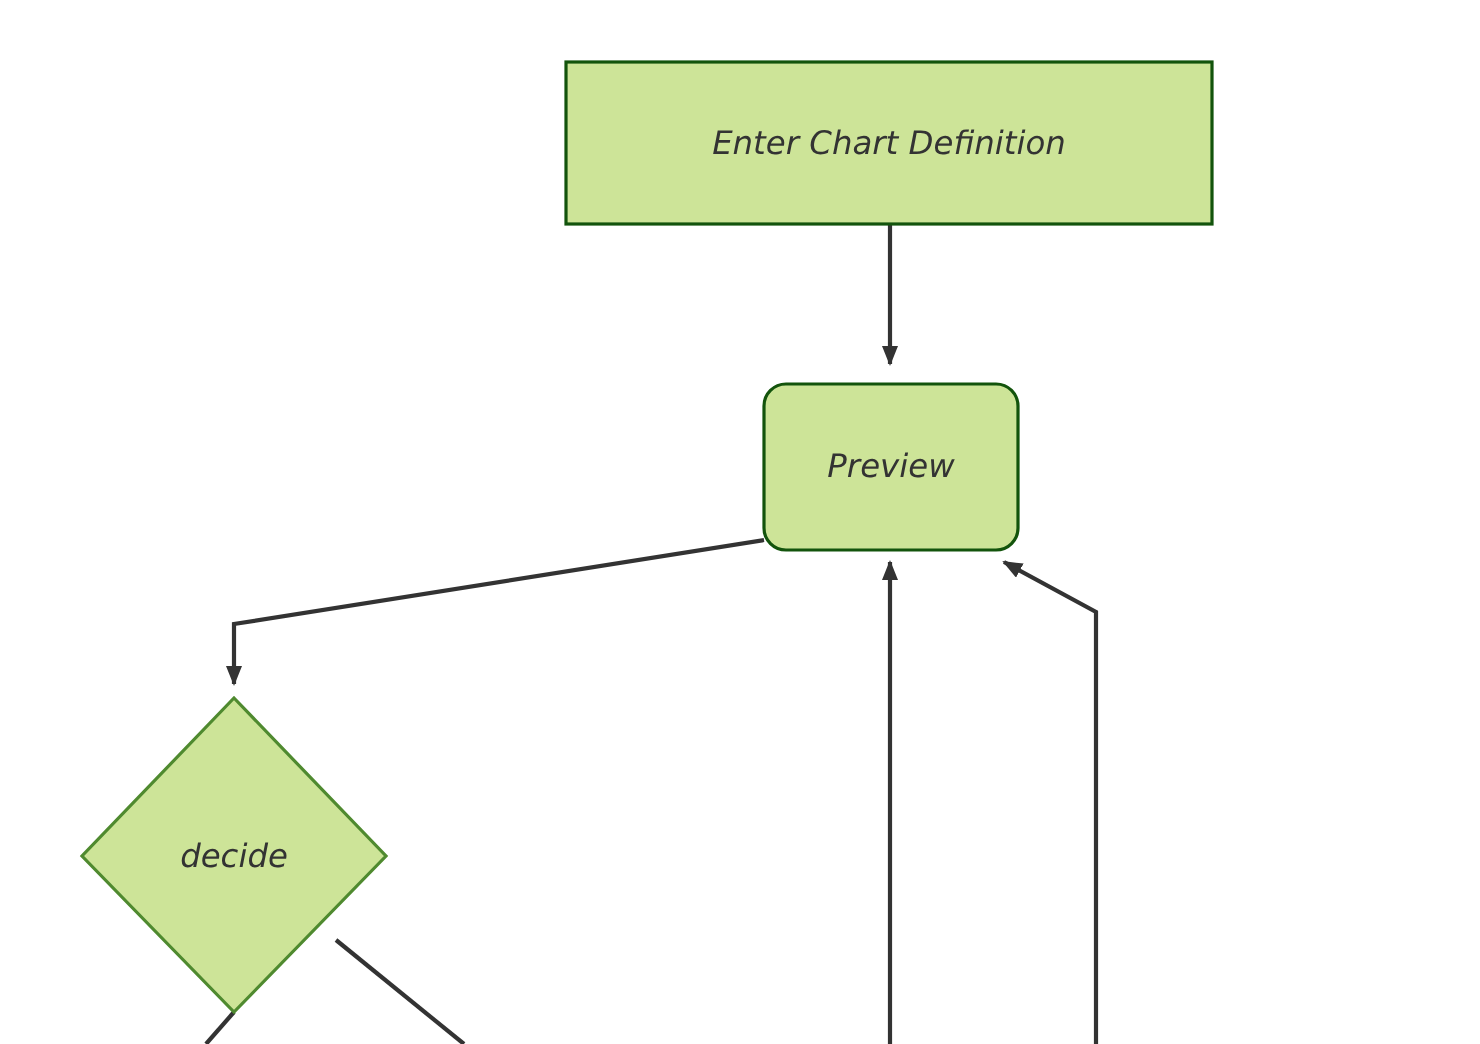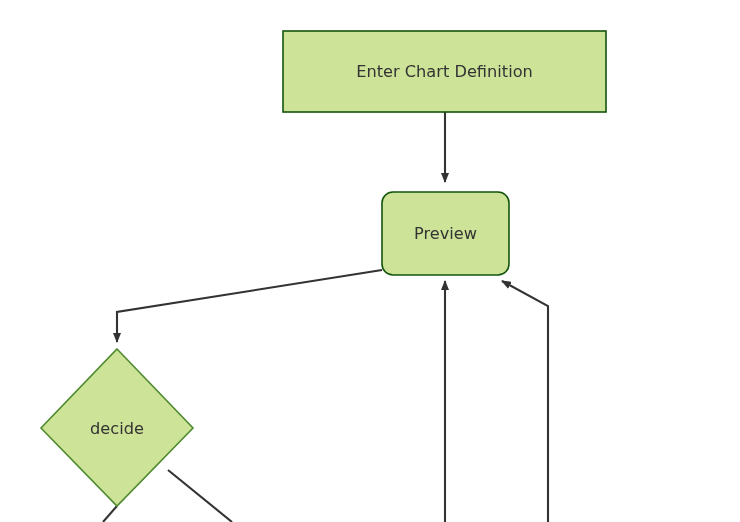--- a/index.html
+++ b/index.html
@@ -12,20 +12,21 @@
     width: 740px;
     height: 522px;
     overflow: hidden;
     font-family: "DejaVu Sans", "Liberation Sans", sans-serif;
   }
   #diagram-canvas {
     position: relative;
     width: 740px;
     height: 522px;
     background: #ffffff;
+    font-style: italic;
   }
   svg.flow-svg {
     position: absolute;
     top: 0;
     left: 0;
     width: 740px;
     height: 522px;
     display: block;
   }
   .node-shape {

